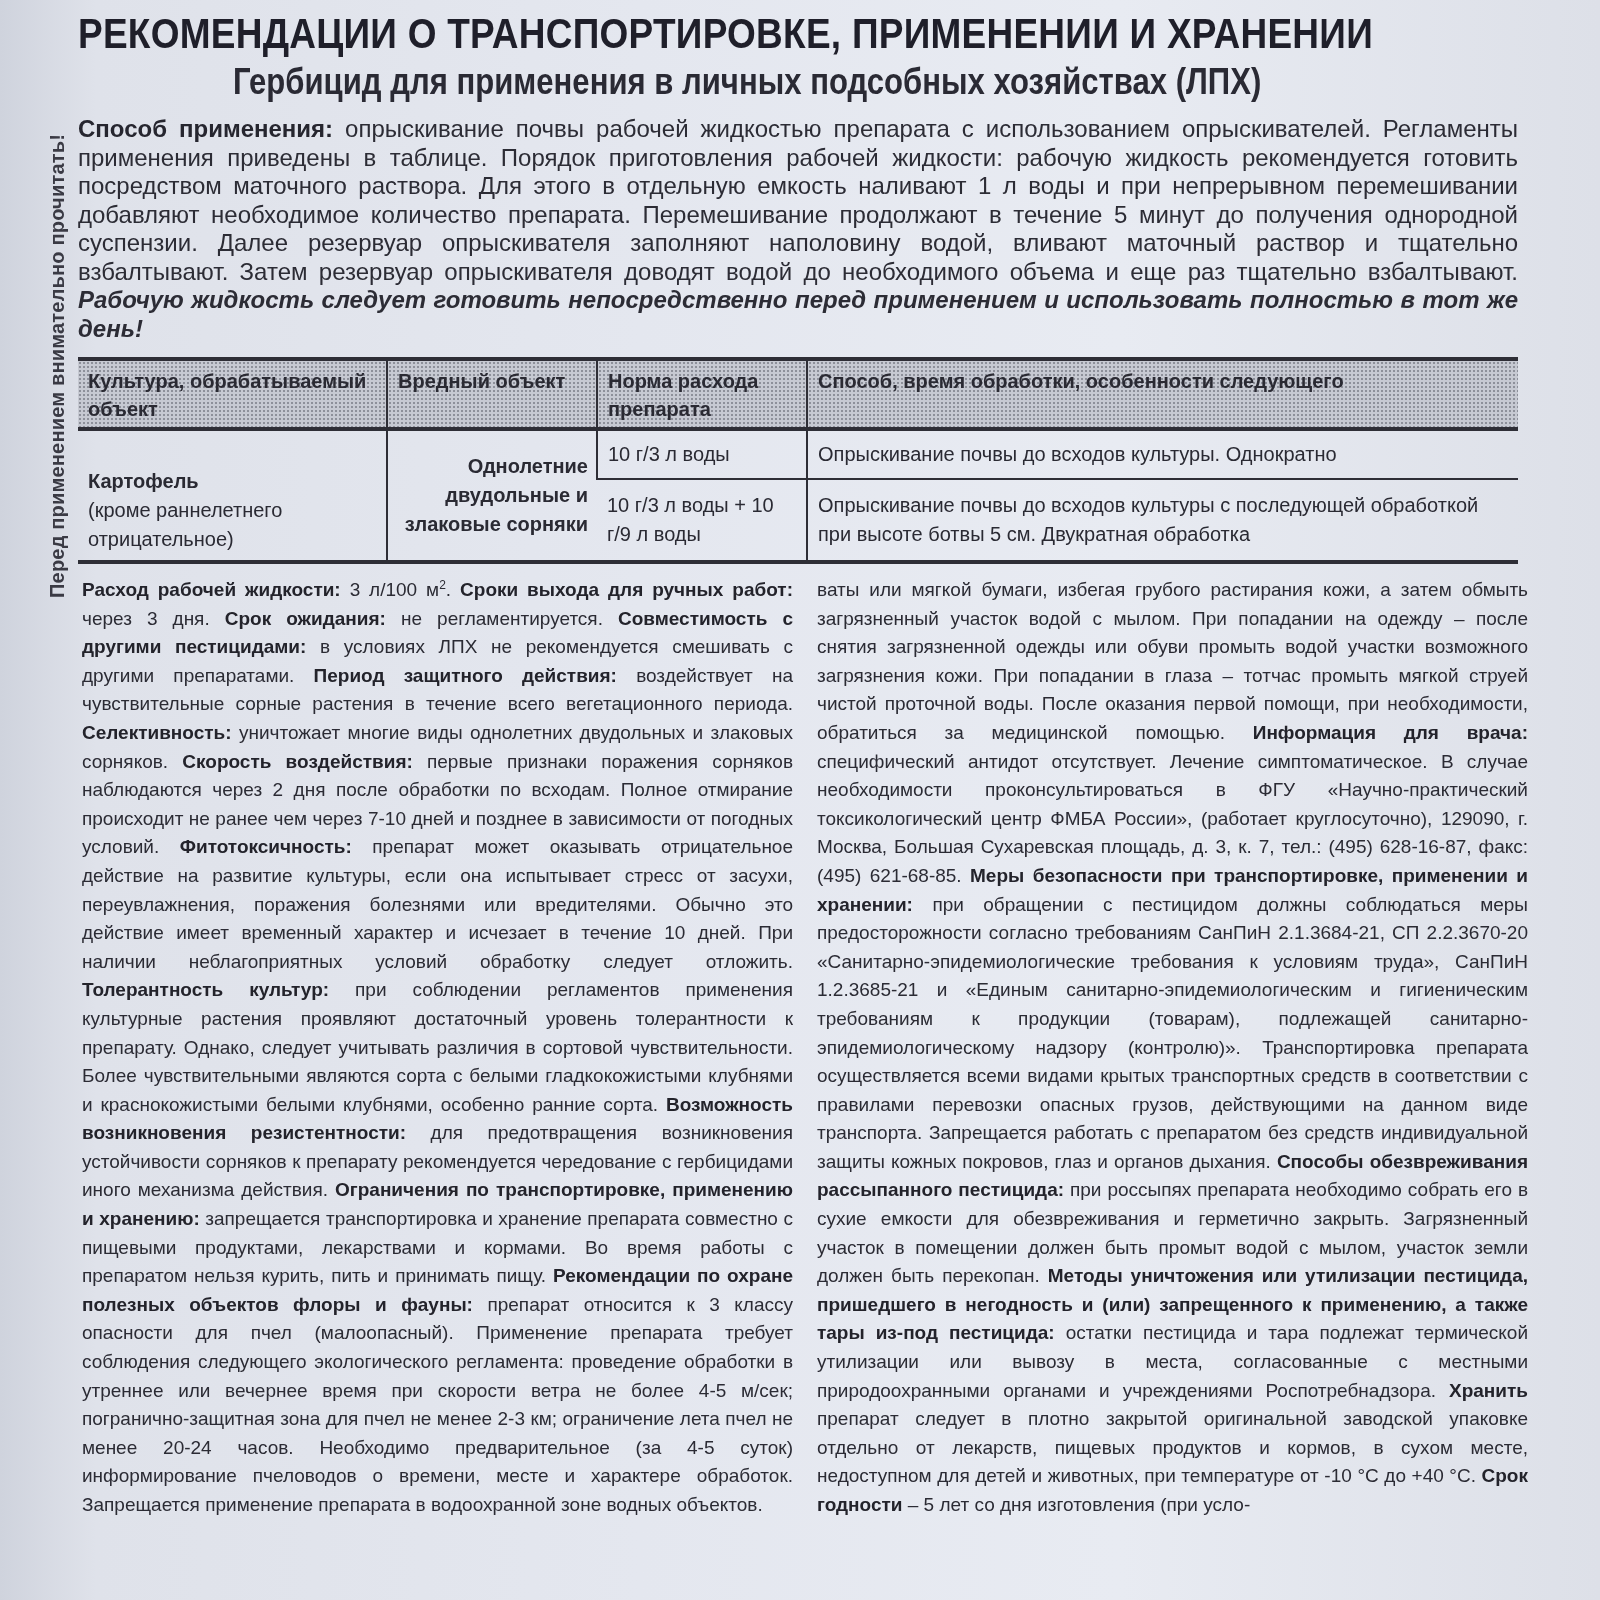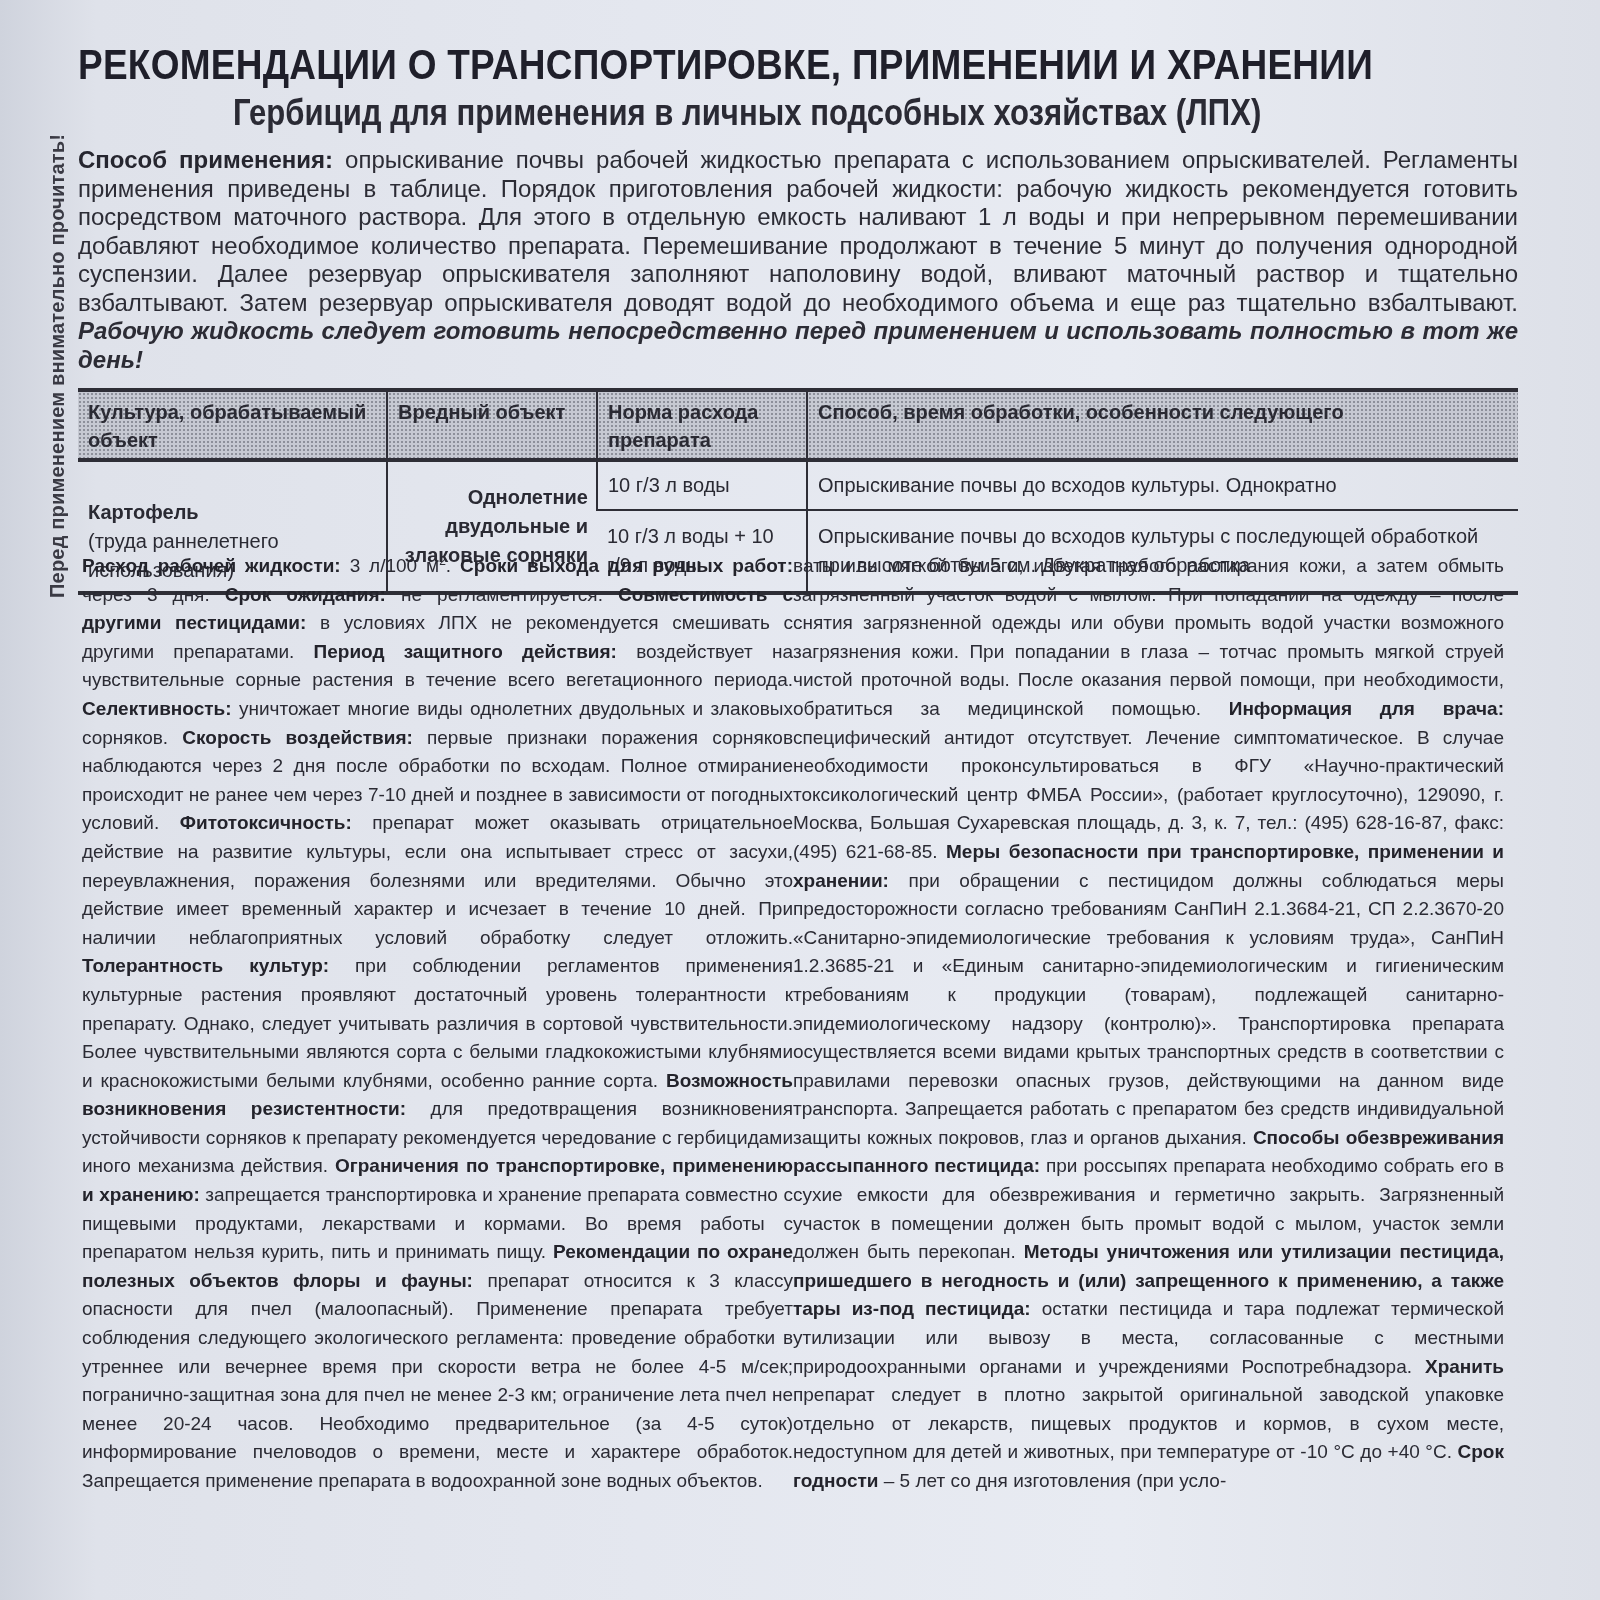--- a/index.html
+++ b/index.html
@@ -9,21 +9,21 @@
       font-family: "Liberation Sans", sans-serif;
       color: #23232c;
     }
     .side-note {
       position: absolute; left: 46px; top: 598px;
       transform-origin: left top; transform: rotate(-90deg);
       font-family: "Liberation Sans", sans-serif; font-weight: bold;
       font-size: 20px; color: #3a3a44; white-space: nowrap; letter-spacing: 0.2px;
     }
     .page {
-      position: absolute; left: 78px; top: 38px; width: 1470px;
+      position: absolute; left: 78px; top: 7px; width: 1470px;
     }
     .title {
       font-family: "Liberation Sans", sans-serif; font-weight: bold;
       font-size: 43px; line-height: 52px; color: #1f1f2a;
       letter-spacing: 0.3px; white-space: nowrap;
       transform: scaleX(0.86); transform-origin: left top;
       margin: 0;
     }
     .subtitle {
       font-weight: bold; font-size: 37px; line-height: 46px; color: #2a2a34;
@@ -54,22 +54,22 @@
     }
     table.reg th:first-child, table.reg td:first-child { border-left: none; }
     table.reg td {
       padding: 6px 8px 6px 10px; line-height: 29px; vertical-align: middle;
       border-left: 2px solid #2e2e36; border-top: 2px solid #2e2e36;
     }
     table.reg td.bold { font-weight: bold; text-align: right; }
     .culture-name { font-weight: bold; margin-top: 30px; }
 
     .cols {
-      position: absolute; left: 82px; top: 552px; width: 1446px;
-      display: flex; 
+      position: absolute; left: 82px; top: 576px; width: 1446px;
+      display: flex; gap: 24px;
     }
     .col {
       width: 711px; font-size: 19px; line-height: 28.6px; color: #2b2b34;
       text-align: justify; margin: 0;
     }
     .col b { color: #23232b; }
     sup { font-size: 12px; line-height: 0; }
   </style>
 </head>
 <body>
@@ -90,21 +90,21 @@
         <th style="width:290px">Культура, обрабатываемый объект</th>
         <th style="width:190px">Вредный объект</th>
         <th style="width:190px">Норма расхода препарата</th>
         <th>Способ, время обработки, особенности следующего</th>
       </tr>
     </thead>
     <tbody>
       <tr>
         <td rowspan="2">
           <div class="culture-name">Картофель</div>
-          <div>(труда раннелетнего использования)</div>
+          <div>(кроме раннелетнего отрицательное)</div>
         </td>
         <td rowspan="2" class="bold">Однолетние двудольные и злаковые сорняки</td>
         <td>10 г/3 л воды</td>
         <td>Опрыскивание почвы до всходов культуры. Однократно</td>
       </tr>
       <tr>
         <td>10 г/3 л воды + 10 г/9 л воды</td>
         <td>Опрыскивание почвы до всходов культуры с последующей обработкой при высоте ботвы 5 см. Двукратная обработка</td>
       </tr>
     </tbody>

